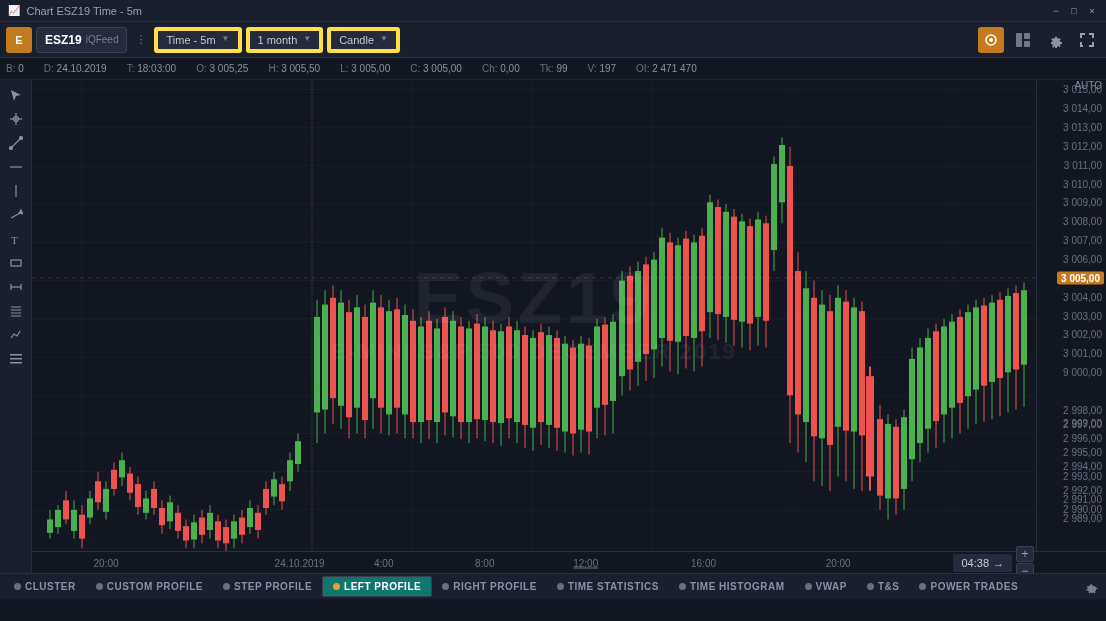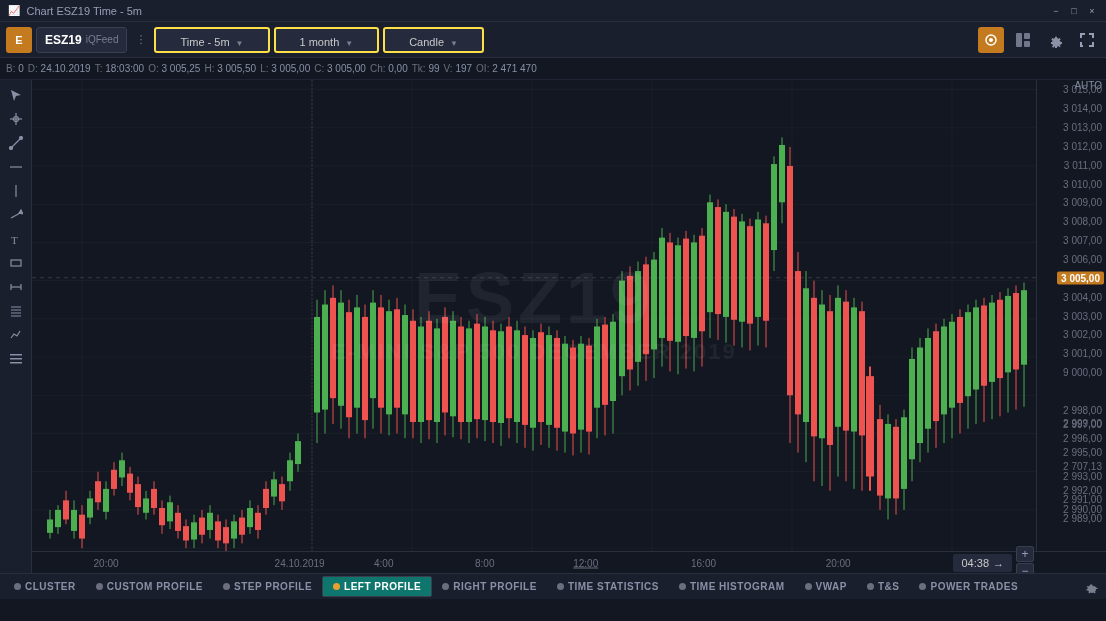--- a/index.html
+++ b/index.html
@@ -73,25 +73,25 @@
       color: #7a7e8e;
       font-size: 10px;
     }
     .menu-dots {
       color: #7a7e8e;
       cursor: pointer;
       padding: 0 4px;
     }
     .dropdown-btn {
       display: flex;
-      align-items: flex-end;
+      align-items: flex-start;
       background: #252b3d;
-      border: 2px solid #fde047;
+      border: 4px solid #fde047;
       border-radius: 3px;
-      padding: 3px 24px;
+      padding: 3px 8px;
       gap: 6px;
       height: 26px;
       cursor: pointer;
       color: #c8c8c8;
       font-size: 11px;
     }
     .dropdown-btn .arrow {
       font-size: 8px;
       color: #7a7e8e;
     }
@@ -117,21 +117,21 @@
     
     #data-bar {
       height: 22px;
       background: #131722;
       display: flex;
       align-items: center;
       padding: 0 6px;
       font-size: 10px;
       color: #8890a5;
       border-bottom: 1px solid #1e2535;
-      gap: 4px;
+      gap: 20px;
     }
     #data-bar span { white-space: nowrap; }
     #data-bar .label { color: #6a6e7e; }
 
     
     #main-area {
       display: flex;
       height: calc(621px - 22px - 36px - 22px - 22px - 26px);
     }
 
@@ -816,21 +816,21 @@
         <span class="price-label" style="top:46%;">3 004,00</span>
         <span class="price-label" style="top:50%;">3 003,00</span>
         <span class="price-label" style="top:54%;">3 002,00</span>
         <span class="price-label" style="top:58%;">3 001,00</span>
         <span class="price-label" style="top:62%;">9 000,00</span>
         <span class="price-label" style="top:66%;margin-top:32px;">2 999,00</span>
         <span class="price-label" style="top:70%;">2 998,00</span>
         <span class="price-label" style="top:73%;">2 997,00</span>
         <span class="price-label" style="top:76%;">2 996,00</span>
         <span class="price-label" style="top:79%;">2 995,00</span>
-        <span class="price-label" style="top:82%;">2 707,13</span>
+        <span class="price-label" style="top:82%;">2 994,00</span>
         <span class="price-label" style="top:84%;">2 993,00</span>
         <span class="price-label" style="top:87%;">2 992,00</span>
         <span class="price-label" style="top:89%;">2 991,00</span>
         <span class="price-label" style="top:91%;">2 990,00</span>
         <span class="price-label" style="top:93%;">2 989,00</span>
       </div>
     </div>
 
     <div id="time-axis" style="height:22px;background:#131722;border-top:1px solid #2a2f3e;display:flex;align-items:center;position:relative;">
 

